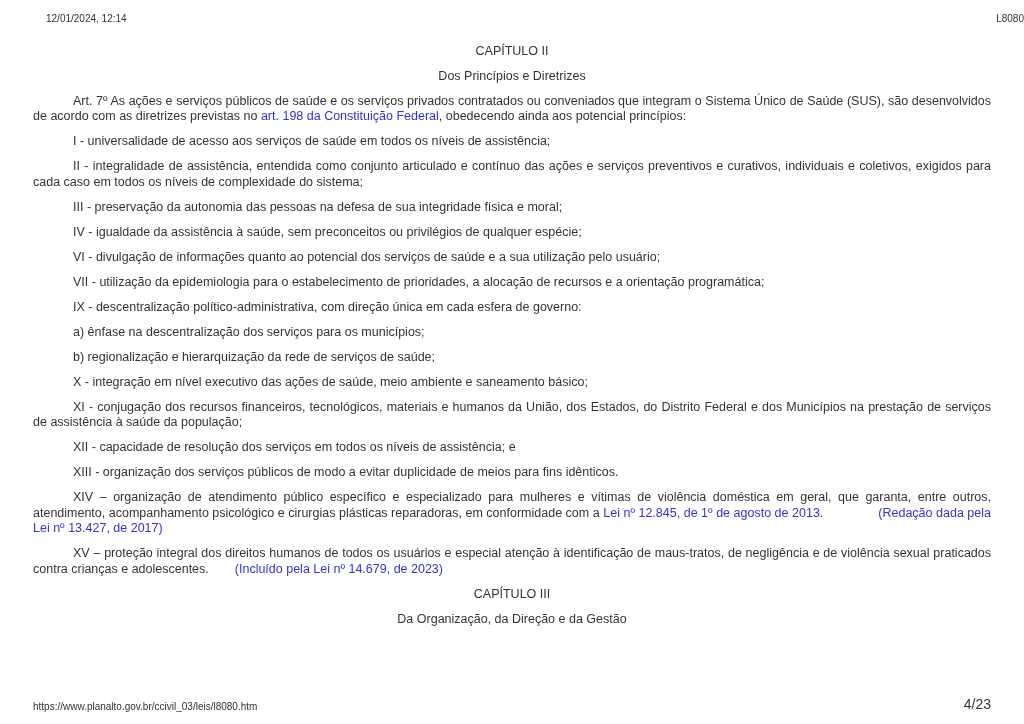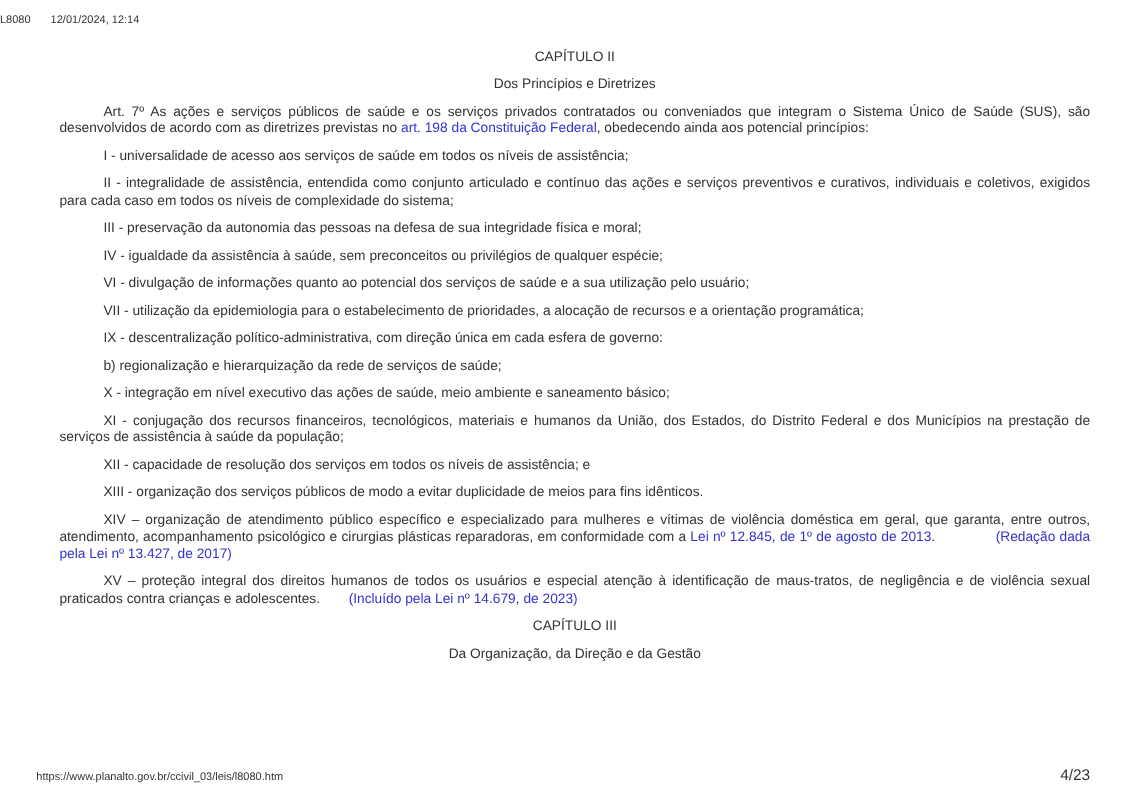--- a/index.html
+++ b/index.html
@@ -5,23 +5,23 @@
   :root { --text:#333333; --link:#3333cc; }
   * { margin:0; padding:0; box-sizing:border-box; }
   html,body { background:#ffffff; }
   body {
     width:1024px; height:724px;
     position:relative; overflow:hidden;
     font-family:"Liberation Sans", sans-serif;
     color:var(--text);
   }
   .hdr-date  { position:absolute; top:13px; left:46px;  font-size:10px; }
-  .hdr-title { position:absolute; top:13px; left:0; right:0; text-align:left; font-size:10px; }
+  .hdr-title { position:absolute; top:13px; left:0; right:0; text-align:right; font-size:10px; }
   .content   { padding:34px 33px 0 33px; font-size:12.5px; line-height:15.5px; }
-  .content p { margin-top:9.5px; text-align:justify; text-indent:40px;margin-left:21px; }
+  .content p { margin-top:9.5px; text-align:justify; text-indent:40px; }
   .content p.center { text-align:center; text-indent:0; }
   a.law-link { color:var(--link); cursor:pointer; }
   .gap-lg { display:inline-block; width:55px; }
   .gap-sm { display:inline-block; width:26px; }
   .ftr-url  { position:absolute; bottom:12px; left:33px;  font-size:10px; }
   .ftr-page { position:absolute; bottom:12px; right:33px; font-size:14px; }
 </style>
 </head>
 <body>
 
@@ -34,20 +34,21 @@
 
   <p><span>Art. 7º As ações e serviços públicos de saúde e os serviços privados contratados ou conveniados que integram o Sistema Único de Saúde (SUS), são desenvolvidos de acordo com as diretrizes previstas no </span><a class="law-link">art. 198 da Constituição Federal</a><span>, obedecendo ainda aos potencial princípios:</span></p>
 
   <p>I - universalidade de acesso aos serviços de saúde em todos os níveis de assistência;</p>
   <p>II - integralidade de assistência, entendida como conjunto articulado e contínuo das ações e serviços preventivos e curativos, individuais e coletivos, exigidos para cada caso em todos os níveis de complexidade do sistema;</p>
   <p>III - preservação da autonomia das pessoas na defesa de sua integridade física e moral;</p>
   <p>IV - igualdade da assistência à saúde, sem preconceitos ou privilégios de qualquer espécie;</p>
   <p>VI - divulgação de informações quanto ao potencial dos serviços de saúde e a sua utilização pelo usuário;</p>
   <p>VII - utilização da epidemiologia para o estabelecimento de prioridades, a alocação de recursos e a orientação programática;</p>
   <p>IX - descentralização político-administrativa, com direção única em cada esfera de governo:</p>
+  <p>a) ênfase na descentralização dos serviços para os municípios;</p>
   <p>b) regionalização e hierarquização da rede de serviços de saúde;</p>
   <p>X - integração em nível executivo das ações de saúde, meio ambiente e saneamento básico;</p>
   <p>XI - conjugação dos recursos financeiros, tecnológicos, materiais e humanos da União, dos Estados, do Distrito Federal e dos Municípios na prestação de serviços de assistência à saúde da população;</p>
   <p>XII - capacidade de resolução dos serviços em todos os níveis de assistência; e</p>
   <p>XIII - organização dos serviços públicos de modo a evitar duplicidade de meios para fins idênticos.</p>
 
   <p><span>XIV – organização de atendimento público específico e especializado para mulheres e vítimas de violência doméstica em geral, que garanta, entre outros, atendimento, acompanhamento psicológico e cirurgias plásticas reparadoras, em conformidade com a </span><a class="law-link">Lei nº 12.845, de 1º de agosto de 2013</a><span>.</span><span class="gap-lg"></span><a class="law-link">(Redação dada pela Lei nº 13.427, de 2017)</a></p>
 
   <p><span>XV – proteção integral dos direitos humanos de todos os usuários e especial atenção à identificação de maus-tratos, de negligência e de violência sexual praticados contra crianças e adolescentes.</span><span class="gap-sm"></span><a class="law-link">(Incluído pela Lei nº 14.679, de 2023)</a></p>
 

